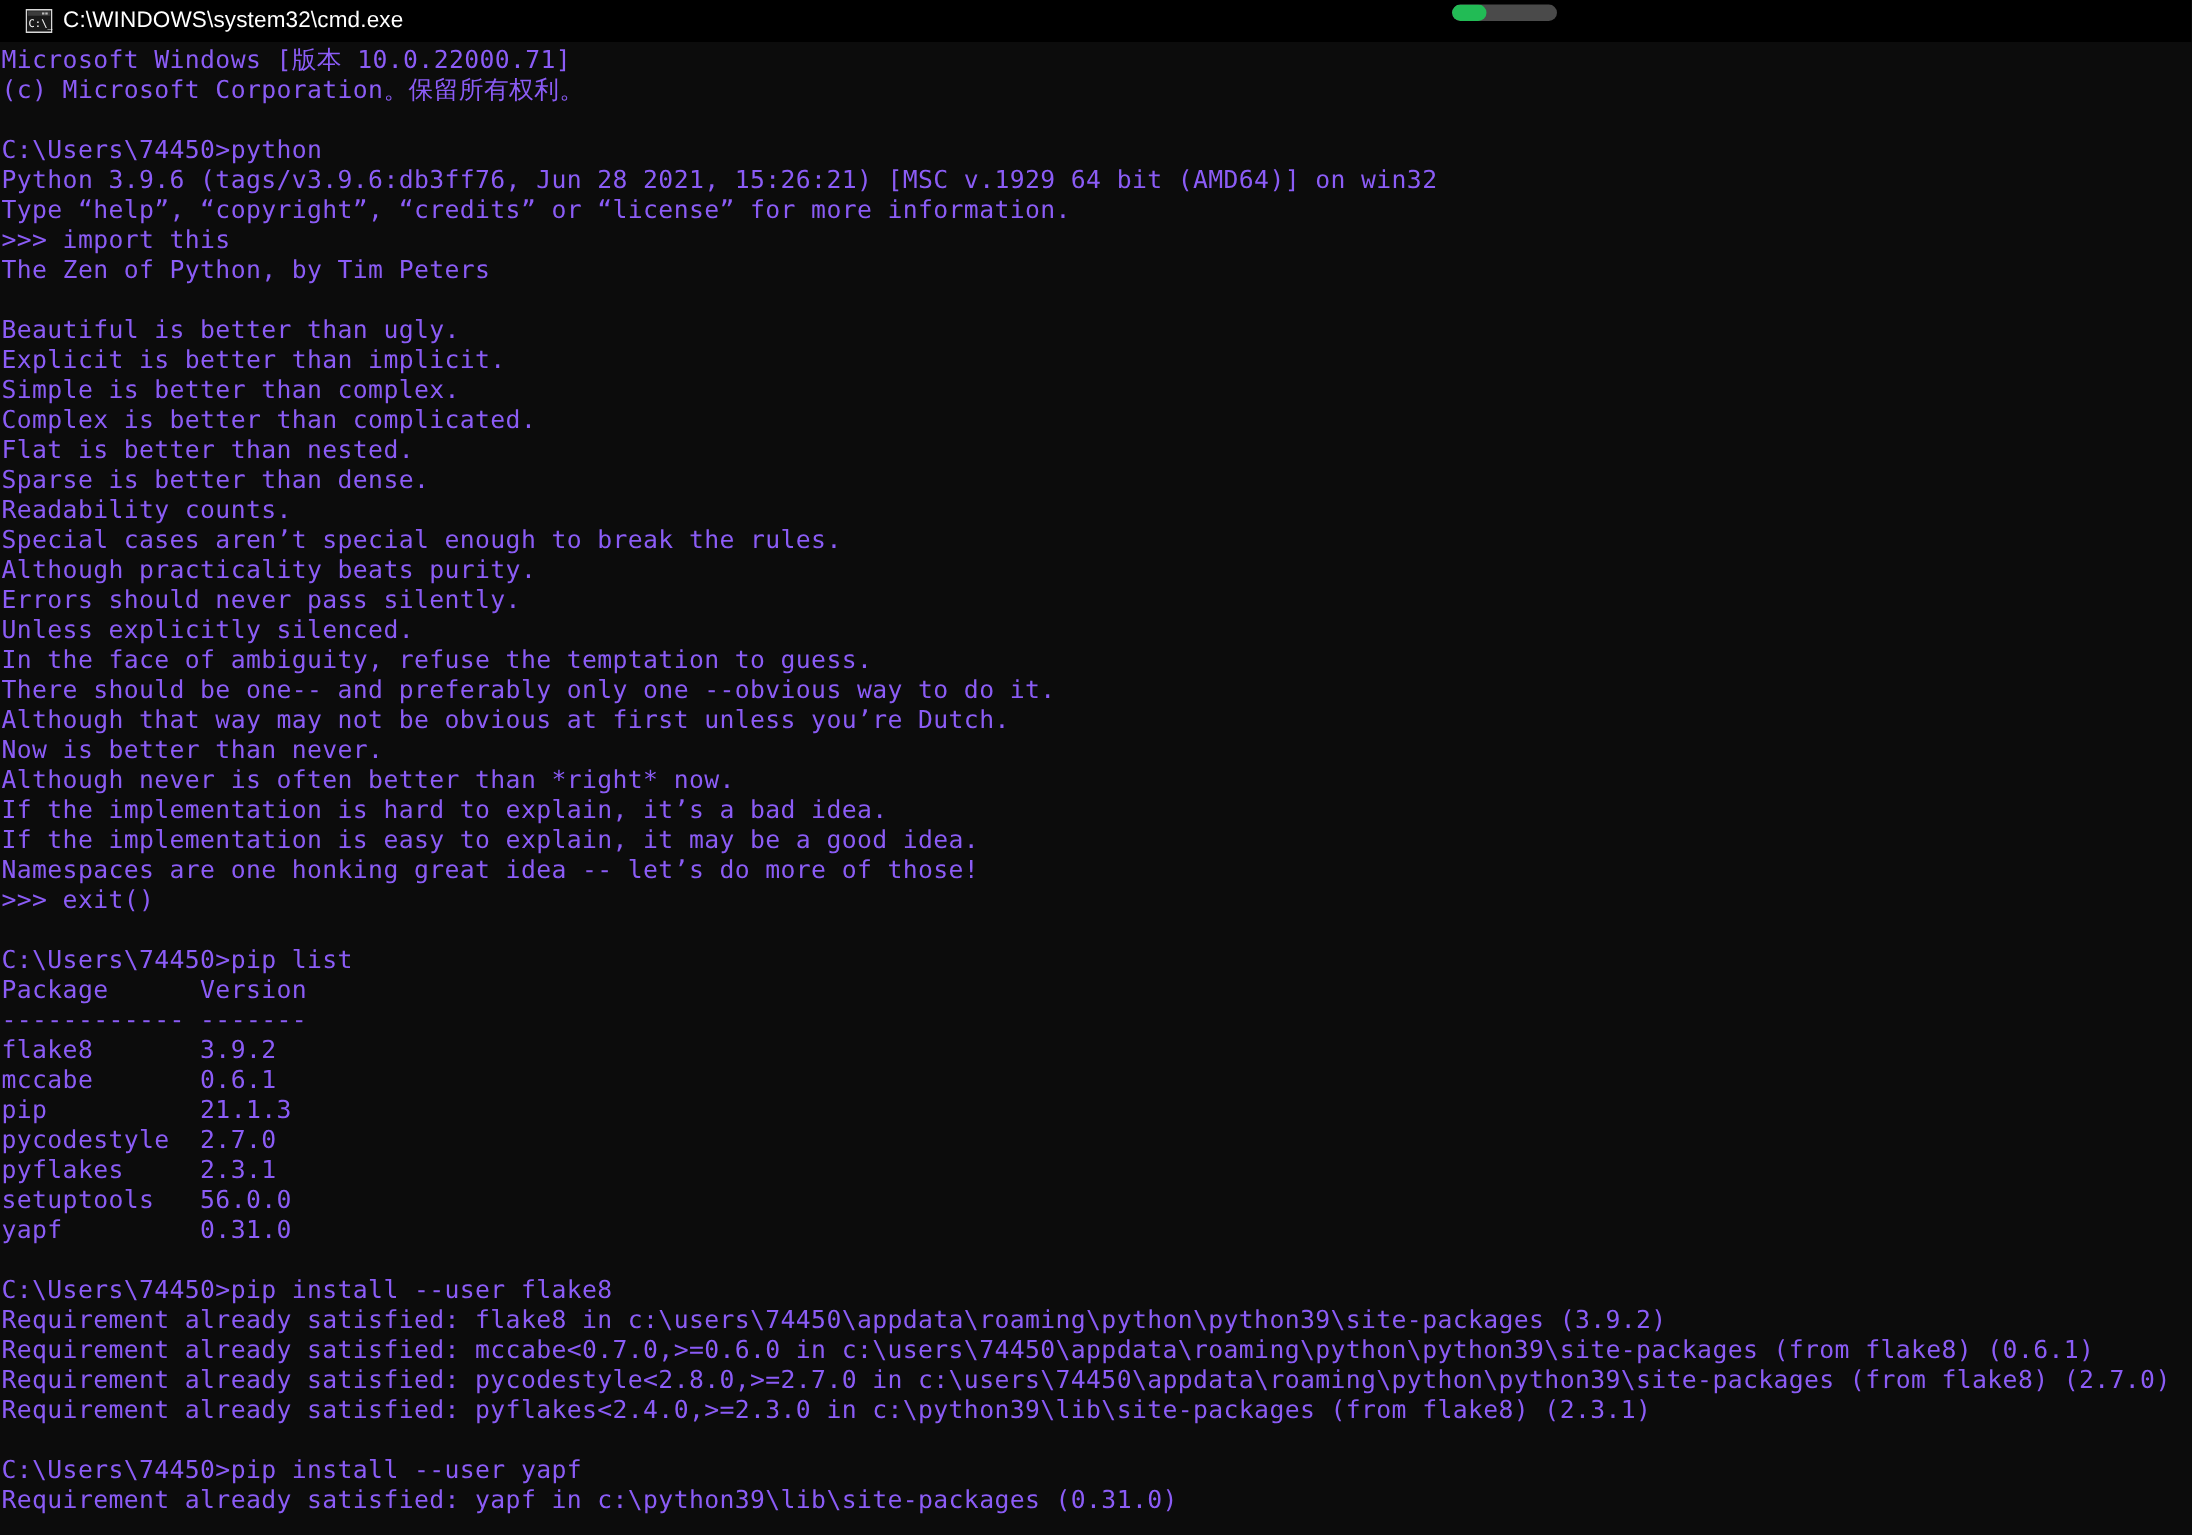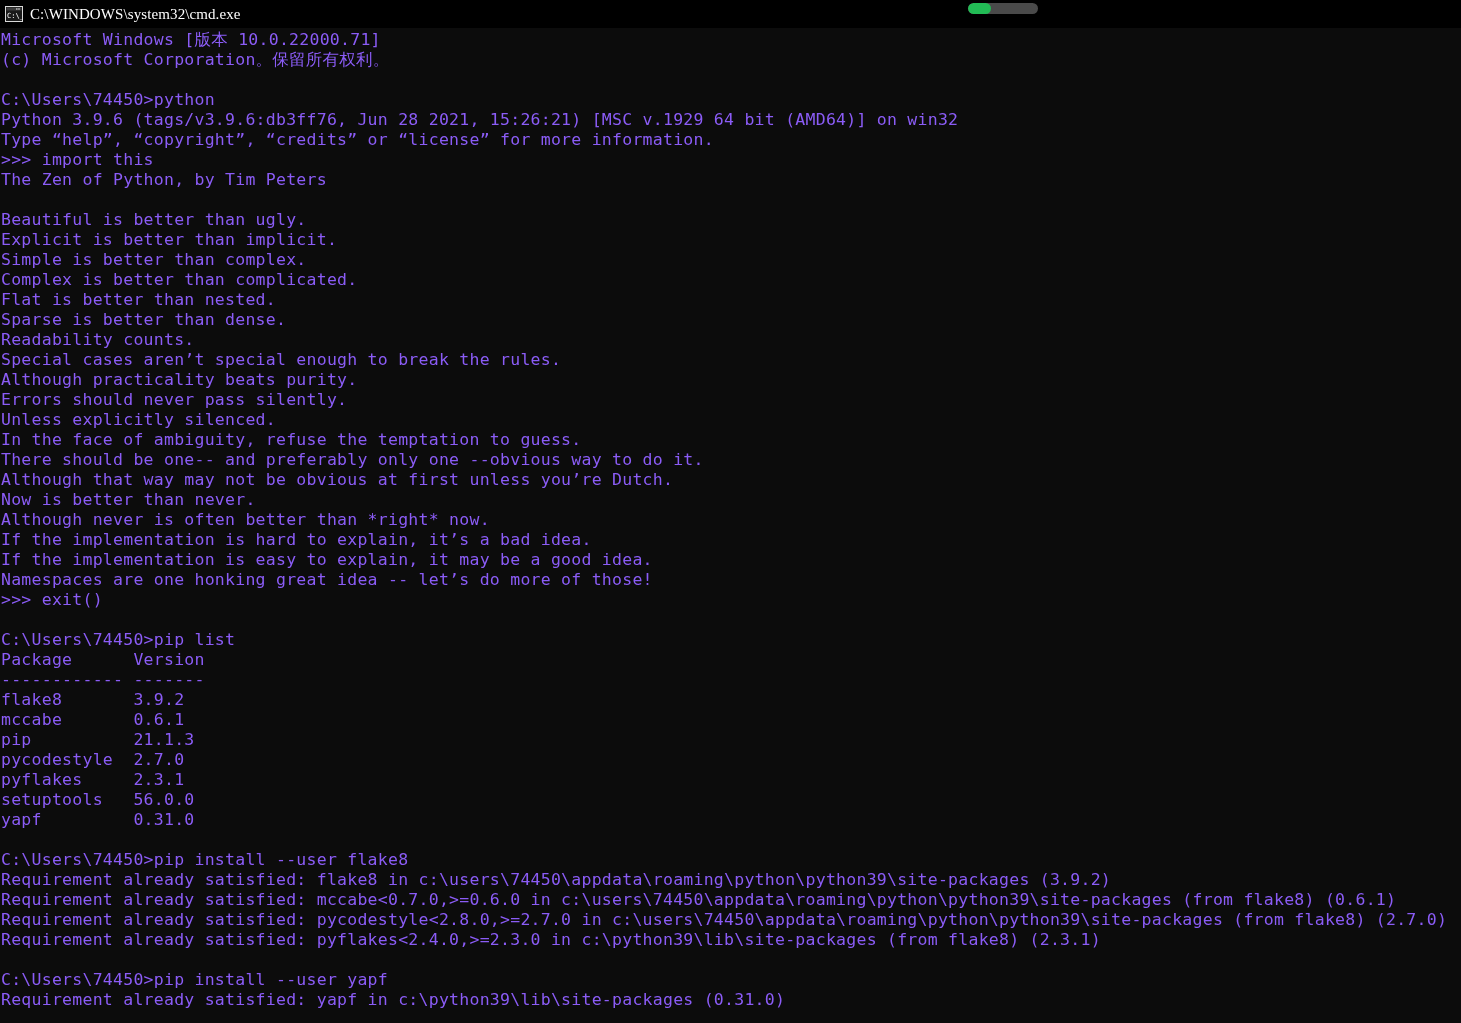--- a/index.html
+++ b/index.html
@@ -14,33 +14,33 @@
     font-family: "DejaVu Sans Mono", "Liberation Mono", monospace;
   }
 
   
   #titlebar {
     position: relative;
     height: 28px;
     background: #000000;
     display: flex;
     align-items: center;
-    padding-left: 4px;
+    padding-left: 16px;
     box-sizing: border-box;
   }
   #app-icon {
     width: 18px;
     height: 16px;
     flex: 0 0 auto;
     margin-right: 7px;
     margin-left: 1px;
   }
   #title-text {
     color: #ffffff;
-    font-family: Liberation Serif, serif;
+    font-family: Liberation Sans, sans-serif;
     font-size: 15px;
     line-height: 18px;
     white-space: nowrap;
     letter-spacing: 0.1px;
   }
   #progress-widget {
     position: absolute;
     left: 968px;
     top: 3px;
     width: 70px;

